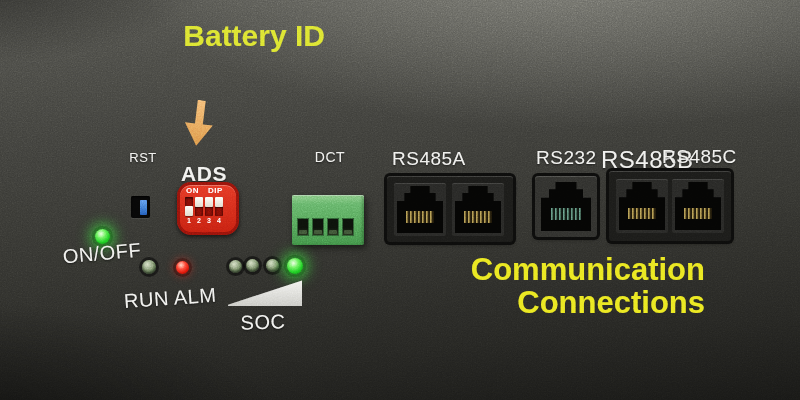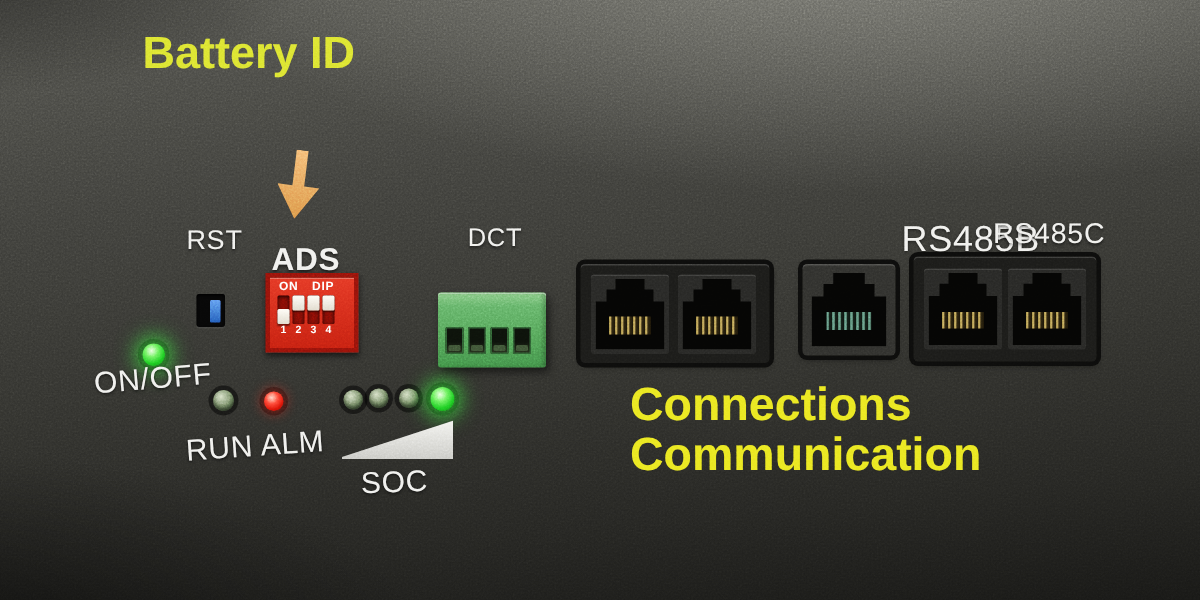--- a/index.html
+++ b/index.html
@@ -8,32 +8,32 @@
     background:
       radial-gradient(ellipse 90% 65% at 72% -8%, rgba(235,235,224,0.26), rgba(235,235,224,0) 62%),
       radial-gradient(ellipse 70% 55% at -6% 108%, rgba(0,0,0,0.55), rgba(0,0,0,0) 60%),
       radial-gradient(ellipse 55% 40% at -4% -6%, rgba(0,0,0,0.45), rgba(0,0,0,0) 55%),
       linear-gradient(175deg,#50504b 0%,#3d3d39 32%,#31312d 58%,#242421 82%,#171715 100%);}
   .noise{position:absolute;inset:0;mix-blend-mode:overlay;opacity:.6;pointer-events:none;z-index:40;}
 
   
   .lbl{position:absolute;color:#efefec;text-align:center;letter-spacing:.5px;
        text-shadow:0 1px 2px rgba(0,0,0,.55);white-space:nowrap;}
-  .callout{position:absolute;text-align:left;font-weight:bold;white-space:nowrap;}
+  .callout{position:absolute;text-align:right;font-weight:bold;white-space:nowrap;}
   .callout div{line-height:1.08;}
 
   
   .rst-hole{position:absolute;left:131px;top:196px;width:19px;height:22px;background:#070707;
     border-radius:2px;box-shadow:inset 0 1px 2px #000,0 1px 0 rgba(255,255,255,.06);}
   .rst-nub{position:absolute;left:9px;top:4px;width:7px;height:15px;border-radius:1px;
     background:linear-gradient(180deg,#5b93ef,#2258b5);}
 
   
   .dip{position:absolute;left:177px;top:182px;width:56px;height:47px;border:3px solid #8f120a;
-    border-radius:0;background:linear-gradient(180deg,#e23523,#c21f10);
+    border-radius:14px;background:linear-gradient(180deg,#e23523,#c21f10);
     box-shadow:0 2px 4px rgba(0,0,0,.6),inset 0 1px 0 rgba(255,255,255,.25);}
   .dip-inner{position:relative;width:100%;height:100%;}
   .dip-word{position:absolute;top:1px;font-size:8px;font-weight:bold;color:#fff;letter-spacing:.5px;}
   .dip-word.on{left:6px;} .dip-word.dp{left:28px;}
   .dip-slot{position:absolute;top:12px;width:8px;height:19px;background:#7e0d06;border-radius:1px;
     box-shadow:inset 0 1px 3px rgba(0,0,0,.8);}
   .nub{position:absolute;left:0;width:100%;height:55%;border-radius:1px;
     background:linear-gradient(180deg,#fffdf6,#ded8c9);box-shadow:0 1px 1px rgba(0,0,0,.5);}
   .nub.state-up{top:0;} .nub.state-down{bottom:0;}
   .dip-num{position:absolute;top:32px;width:8px;text-align:center;font-size:7px;font-weight:bold;color:#fff;}
@@ -77,28 +77,30 @@
 </head>
 <body>
 
 <div class="stage">
 
   <div class="callout" style="left:95px;top:20px;width:230px;font-size:30px;color:#d9e22e;">
     <div>Battery ID</div>
   </div>
   <div class="arrow-down"></div>
   <div class="callout" style="left:420px;top:253px;width:285px;font-size:31px;color:#e8e51f;">
+    <div>Communication</div>
     <div>Connections</div>
-    <div>Communication</div>
   </div>
 
-  <div class="lbl" style="left:118px;top:150px;width:50px;font-size:18px;">RST</div>
+  <div class="lbl" style="left:118px;top:150px;width:50px;font-size:13px;">RST</div>
   <div class="lbl" style="left:179px;top:162px;width:50px;font-size:21px;font-weight:bold;">ADS</div>
-  <div class="lbl" style="left:305px;top:149px;width:50px;font-size:17px;">DCT</div>
+  <div class="lbl" style="left:305px;top:149px;width:50px;font-size:14px;">DCT</div>
+  <div class="lbl" style="left:392px;top:148px;width:70px;font-size:19px;">RS485A</div>
   <div class="lbl" style="left:472px;top:148px;width:50px;font-size:19px;margin-top:28px;">CAN</div>
+  <div class="lbl" style="left:536px;top:147px;width:60px;font-size:19px;">RS232</div>
   <div class="lbl" style="left:601px;top:146px;width:70px;font-size:24px;">RS485B</div>
   <div class="lbl" style="left:662px;top:146px;width:70px;font-size:19px;">RS485C</div>
 
   <div class="rst-hole">
     <div class="rst-nub"></div>
   </div>
 
   <div class="dip">
     <div class="dip-inner">
       <span class="dip-word on">ON</span>

